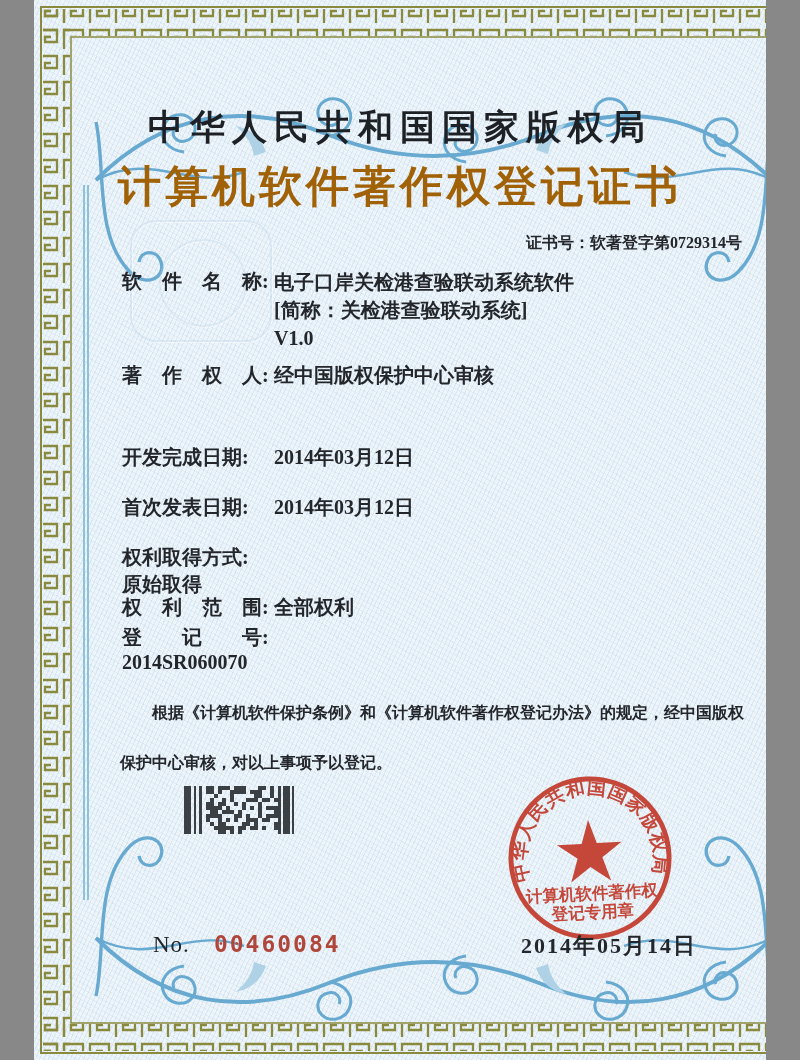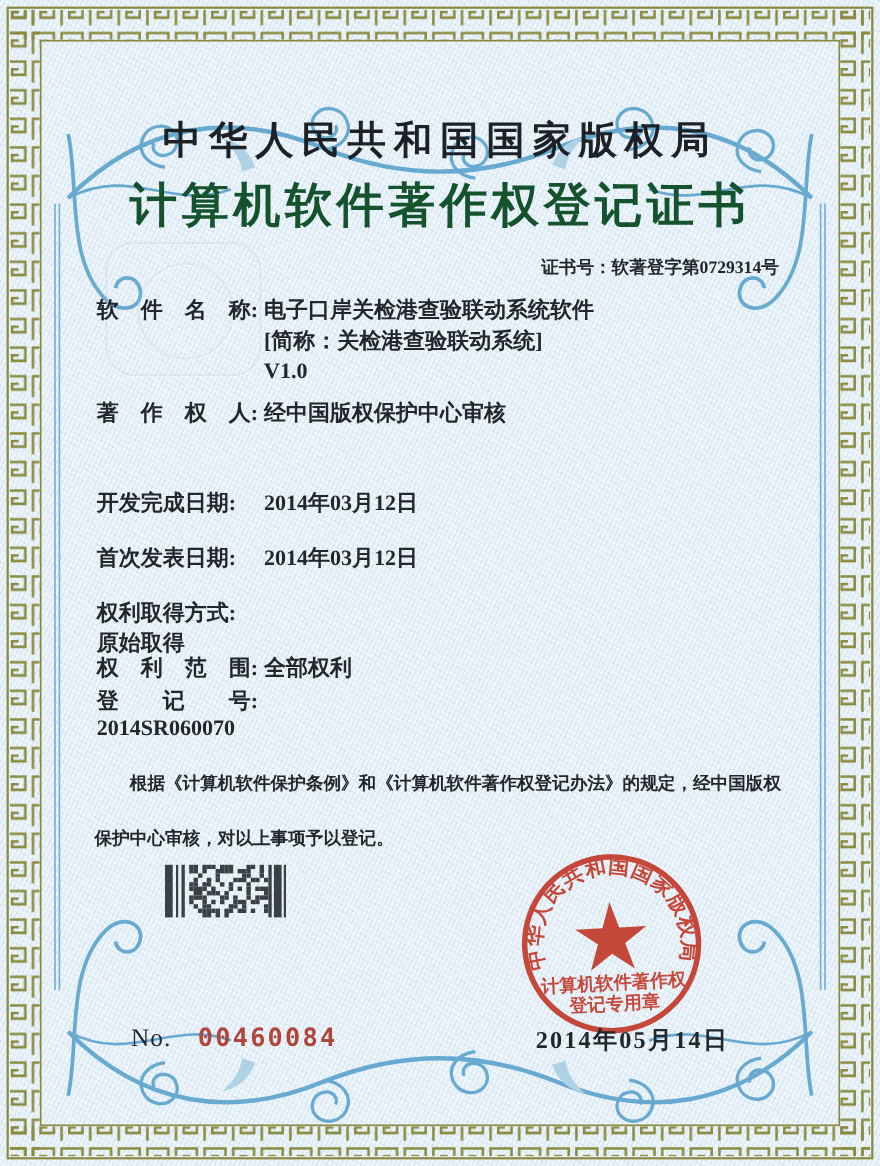--- a/index.html
+++ b/index.html
@@ -1,17 +1,17 @@
 <!DOCTYPE html>
 <html><head>
 <meta charset="utf-8">
 <style>
   html,body{margin:0;padding:0;background:#888;}
   .page{
-    position:relative;width:800px;height:1060px;margin:0 auto;overflow:hidden;
+    position:relative;width:732px;height:1060px;margin:0 auto;overflow:hidden;
     background:#edf4fa;
     color:#23262b;
     font-family:"Liberation Serif","DejaVu Serif",serif;
   }
   .page::before{
     content:"";position:absolute;inset:0;pointer-events:none;
     background:
       repeating-linear-gradient(115deg, rgba(120,170,205,.16) 0 1px, transparent 1px 4px),
       repeating-linear-gradient(28deg, rgba(120,170,205,.10) 0 1px, transparent 1px 5px);
   }
@@ -22,21 +22,21 @@
     box-shadow:1px 1px 0 rgba(255,255,255,.95), inset 1px 1px 0 rgba(255,255,255,.95);
   }
   .watermark::after{
     content:"";position:absolute;left:27px;top:17px;width:84px;height:84px;border-radius:50%;
     border:2px solid rgba(178,208,230,.5);
     box-shadow:1px 1px 0 rgba(255,255,255,.9), inset 1px 1px 0 rgba(255,255,255,.9);
   }
   .h1{position:absolute;top:104px;left:0;right:0;margin:0;text-align:center;
       font-size:35px;font-weight:700;letter-spacing:7px;color:#1d2126;}
   .h2{position:absolute;top:158px;left:0;right:0;margin:0;text-align:center;
-      font-size:43px;font-weight:700;letter-spacing:4px;color:#14532d;}
+      font-size:43px;font-weight:700;letter-spacing:4px;color:#a16207;}
   .certno{position:absolute;top:233px;left:492px;font-size:16px;font-weight:700;}
   .certno .cv{margin-left:0;}
   .row{position:absolute;left:88px;display:flex;font-size:20px;font-weight:700;white-space:nowrap;}
   .row .lab{width:152px;flex:none;}
   .row .val{}
   .vblock .vl{line-height:28px;}
   .r0{top:268px;}
   .r1{top:362px;}
   .r2{top:444px;}
   .r3{top:494px;}

